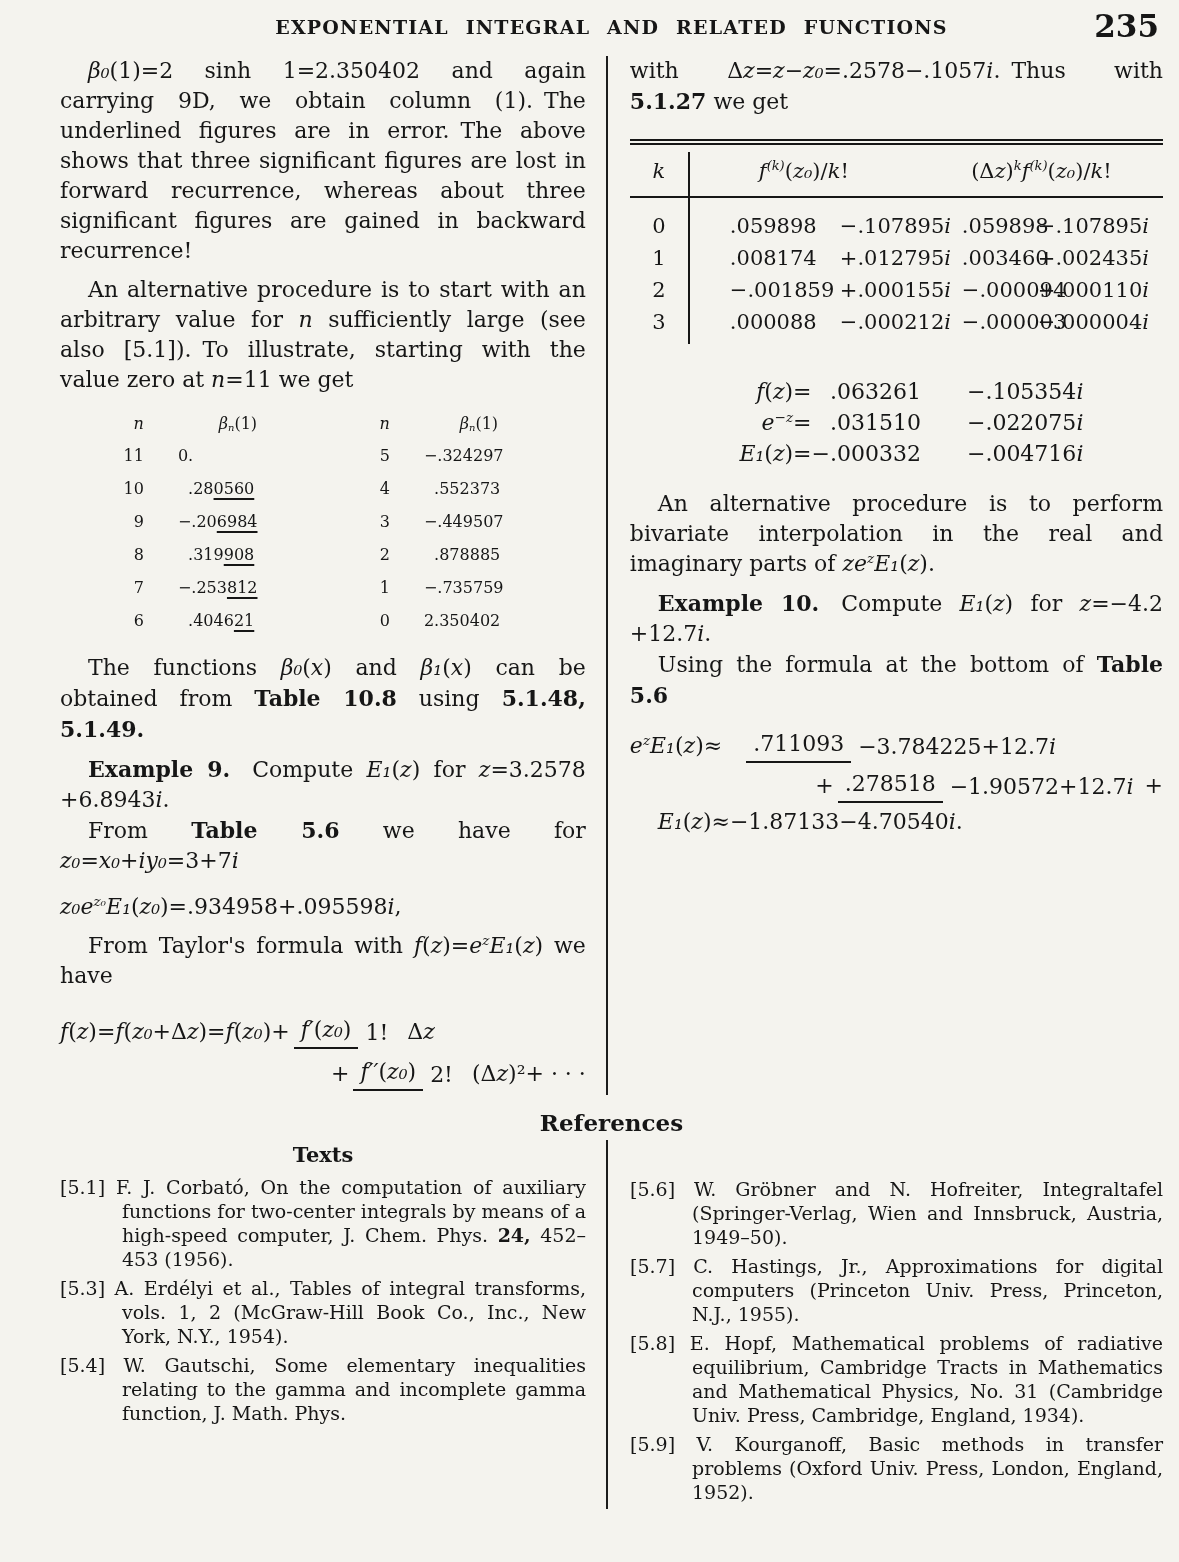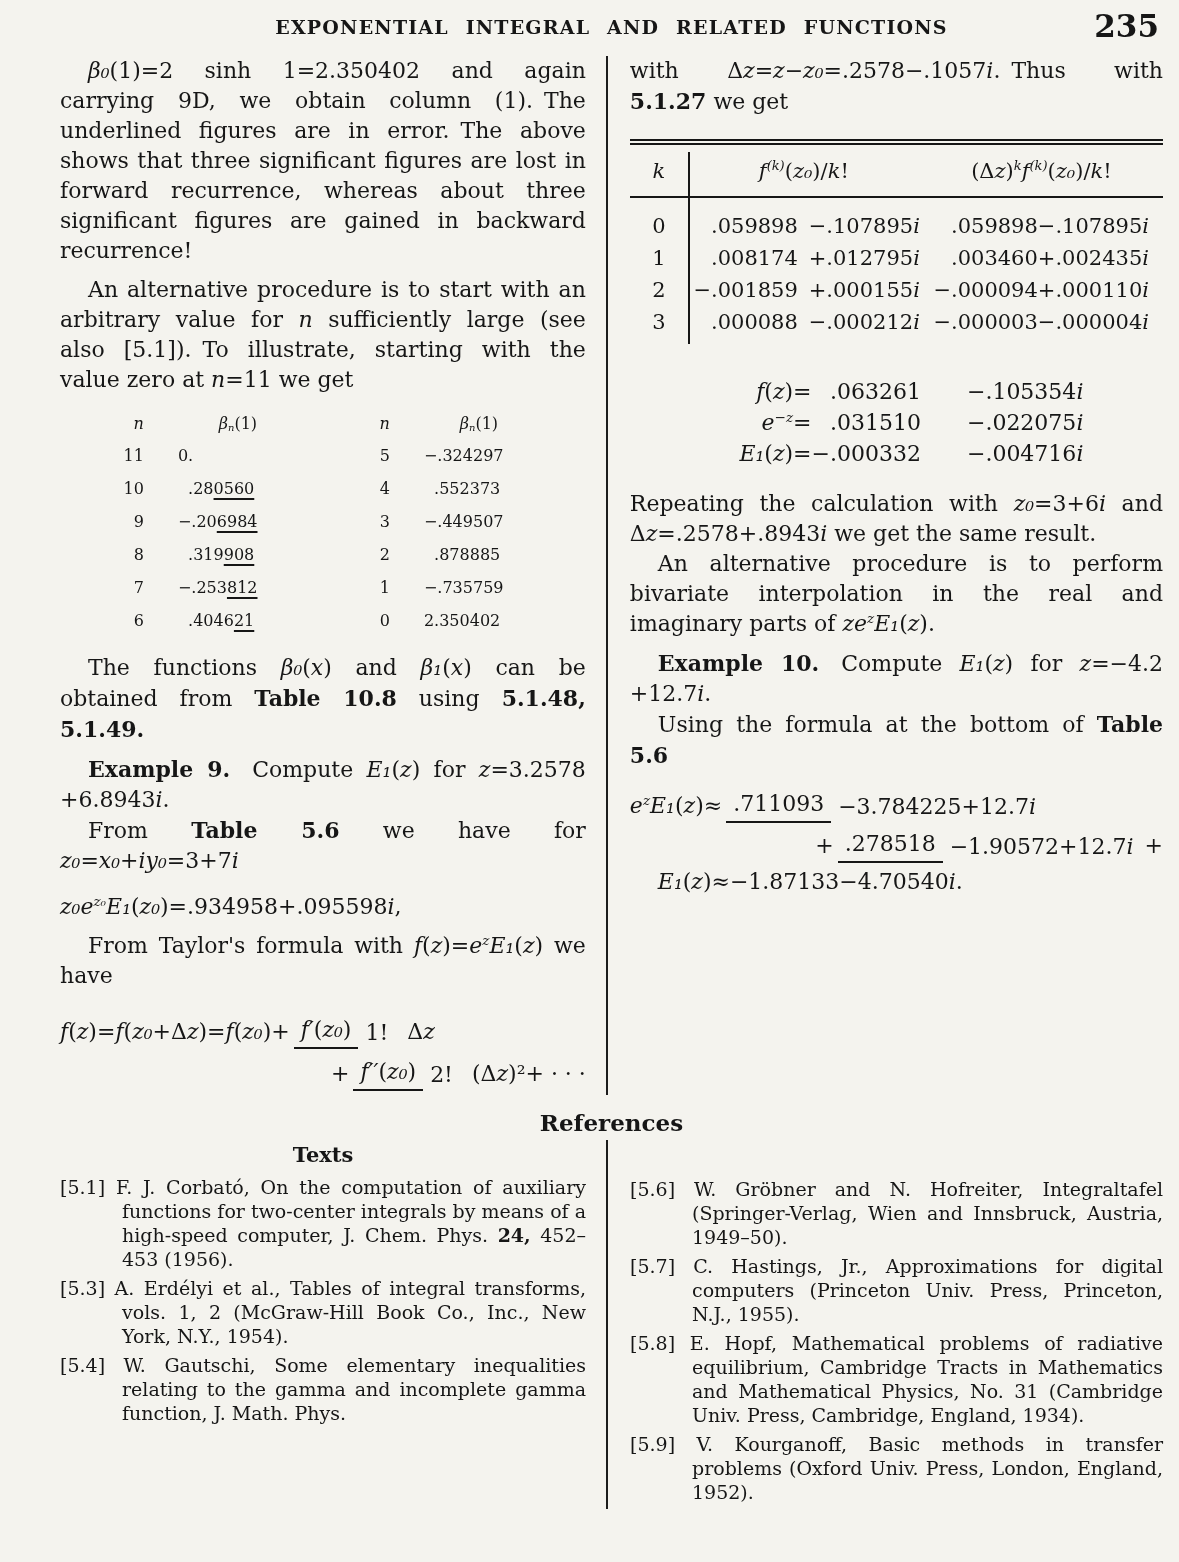--- a/index.html
+++ b/index.html
@@ -40,41 +40,41 @@
   .eq{font-size:22px;line-height:30px;margin:4px 0;}
   .flexeq{display:flex;align-items:center;}
   .right{justify-content:flex-end;text-align:right;}
   .frac{display:inline-flex;flex-direction:row;align-items:center;vertical-align:middle;margin:0 4px;}
   .frac .fn{display:block;padding:0 7px 2px;border-bottom:2px solid #161616;text-align:center;}
   .frac .fd{display:block;padding:2px 7px 0;text-align:center;}
   .gapL{margin-left:8px;}
   .eqa{margin-top:16px;}
   .eqc{margin-top:24px;margin-bottom:8px;}
   .eqd{margin-bottom:4px;}
-  .eqe{margin-top:18px;}
+  .eqe{margin-top:18px;gap:20px;}
   .eqf{margin-top:6px;}
   .eqg{margin-top:10px;margin-left:66px;}
   .eqh{margin-left:28px;}
   
   .btable{width:482px;margin:14px auto 16px;}
   .btr{display:grid;grid-template-columns:66px 180px 66px 170px;line-height:33px;}
   .bth{line-height:30px;}
   .bt-n{text-align:right;padding-right:4px;}
   .bt-h{text-align:center;}
   .bt-v{text-align:left;padding-left:30px;}
   
   .ktable{position:relative;margin-top:22px;border-top:6px double #161616;padding-top:7px;}
   .krule{position:absolute;left:58px;top:7px;bottom:4px;width:2px;background:#161616;}
   .khead{display:grid;grid-template-columns:58px 232px 1fr;font-size:21px;line-height:30px;padding:4px 0 6px;}
   .khead .kk{text-align:center;}
   .khead .kh{text-align:center;}
   .khr{height:2px;background:#161616;margin:4px 0 12px;}
   .krow{display:grid;grid-template-columns:58px 110px 122px 118px 1fr;font-size:21px;line-height:32px;}
   .krow .kk{text-align:center;}
-  .krow .kv{text-align:right;}
+  .krow .kv{text-align:left;padding-left:42px;}
   .krow .kv2{text-align:right;padding-right:14px;}
   .kbody{padding-bottom:10px;}
   
   .eqs3{display:grid;grid-template-columns:max-content max-content max-content;
         justify-content:center;margin:28px 0 20px 30px;font-size:22px;line-height:31px;}
   .e3l{justify-self:end;}
   .e3r{justify-self:end;}
   .e3i{justify-self:end;padding-left:46px;}
   
   .refs{margin-top:14px;}
@@ -222,21 +222,20 @@
         <span class="e3r">.063261</span>
         <span class="e3i"><span>−.105354</span><span class="it">i</span></span>
         <span class="e3l"><span class="it">e</span><sup class="it">−z</sup><span>=</span></span>
         <span class="e3r">.031510</span>
         <span class="e3i"><span>−.022075</span><span class="it">i</span></span>
         <span class="e3l"><span class="it">E₁</span><span>(</span><span class="it">z</span><span>)=</span></span>
         <span class="e3r">−.000332</span>
         <span class="e3i"><span>−.004716</span><span class="it">i</span></span>
       </div>
 
-      <p class="jp"><span>Repeating the calculation with </span><span class="it">z₀</span><span>=3+6</span><span class="it">i</span><span> and Δ</span><span class="it">z</span><span>=.2578+.8943</span><span class="it">i</span><span> we get the same result.</span></p>
       <p class="jp ind"><span>An alternative procedure is to perform bivariate interpolation in the real and imaginary parts of </span><span class="it">ze</span><sup class="it">z</sup><span class="it">E₁</span><span>(</span><span class="it">z</span><span>).</span></p>
       <p class="jp ind mt"><span class="bf">Example 10.</span><span> Compute </span><span class="it">E₁</span><span>(</span><span class="it">z</span><span>) for </span><span class="it">z</span><span>=−4.2 +12.7</span><span class="it">i</span><span>.</span></p>
       <p class="jp ind"><span>Using the formula at the bottom of </span><span class="bf">Table 5.6</span></p>
 
       <div class="eq flexeq eqe">
         <span><span class="it">e</span><sup class="it">z</sup><span class="it">E₁</span><span>(</span><span class="it">z</span><span>)≈</span></span>
         <span class="frac">
           <span class="fn"><span>.711093</span></span>
           <span class="fd"><span>−3.784225+12.7</span><span class="it">i</span></span>
         </span>

